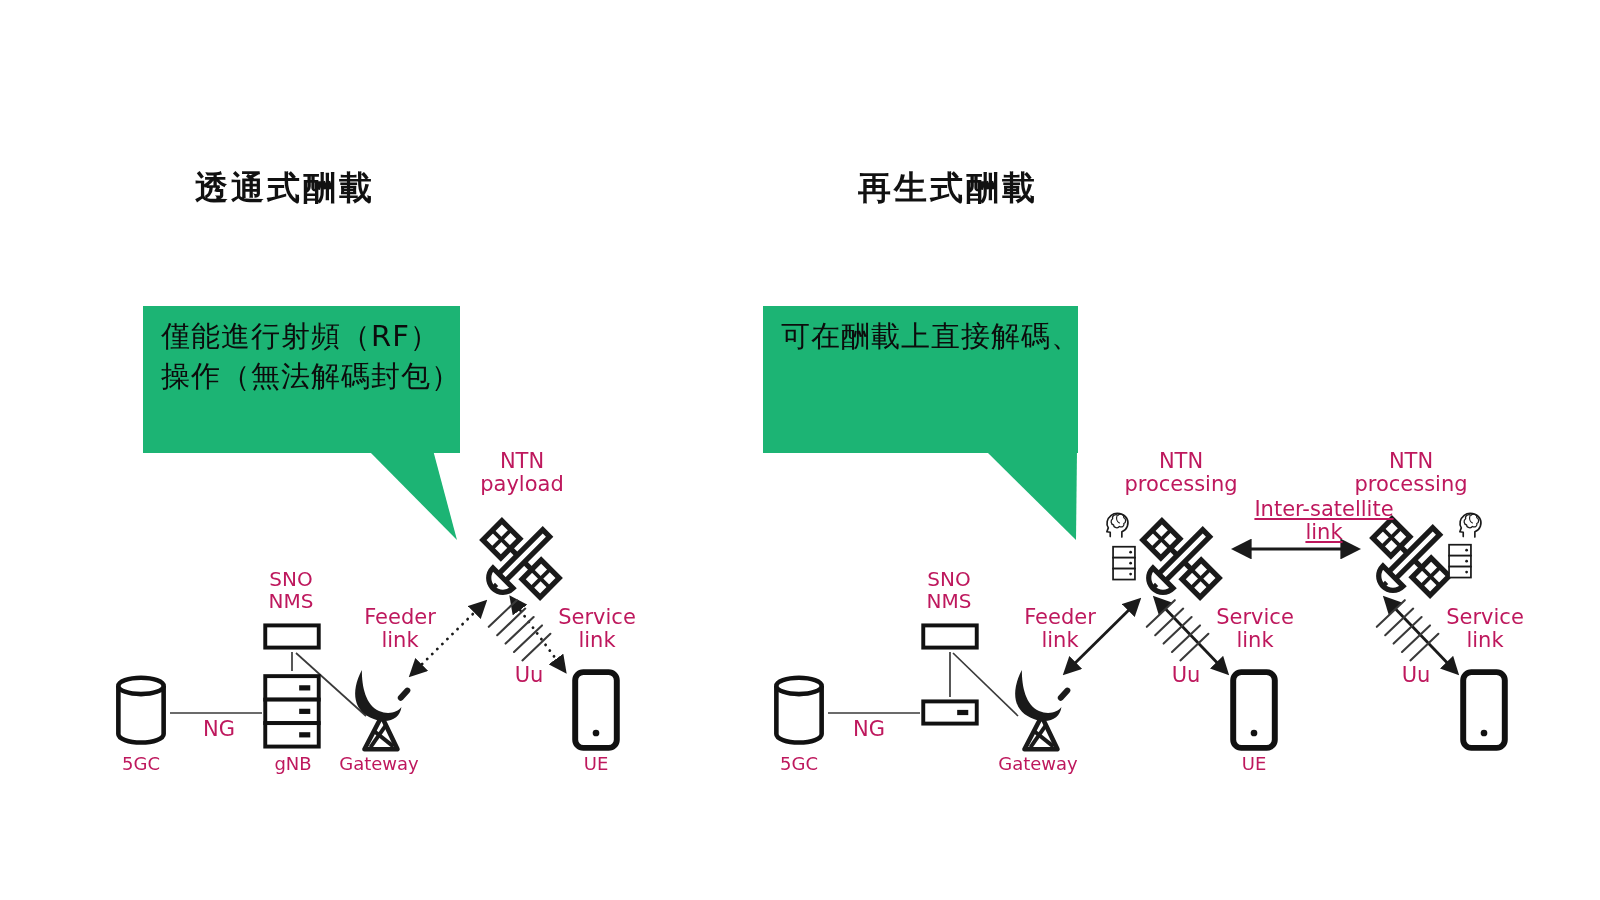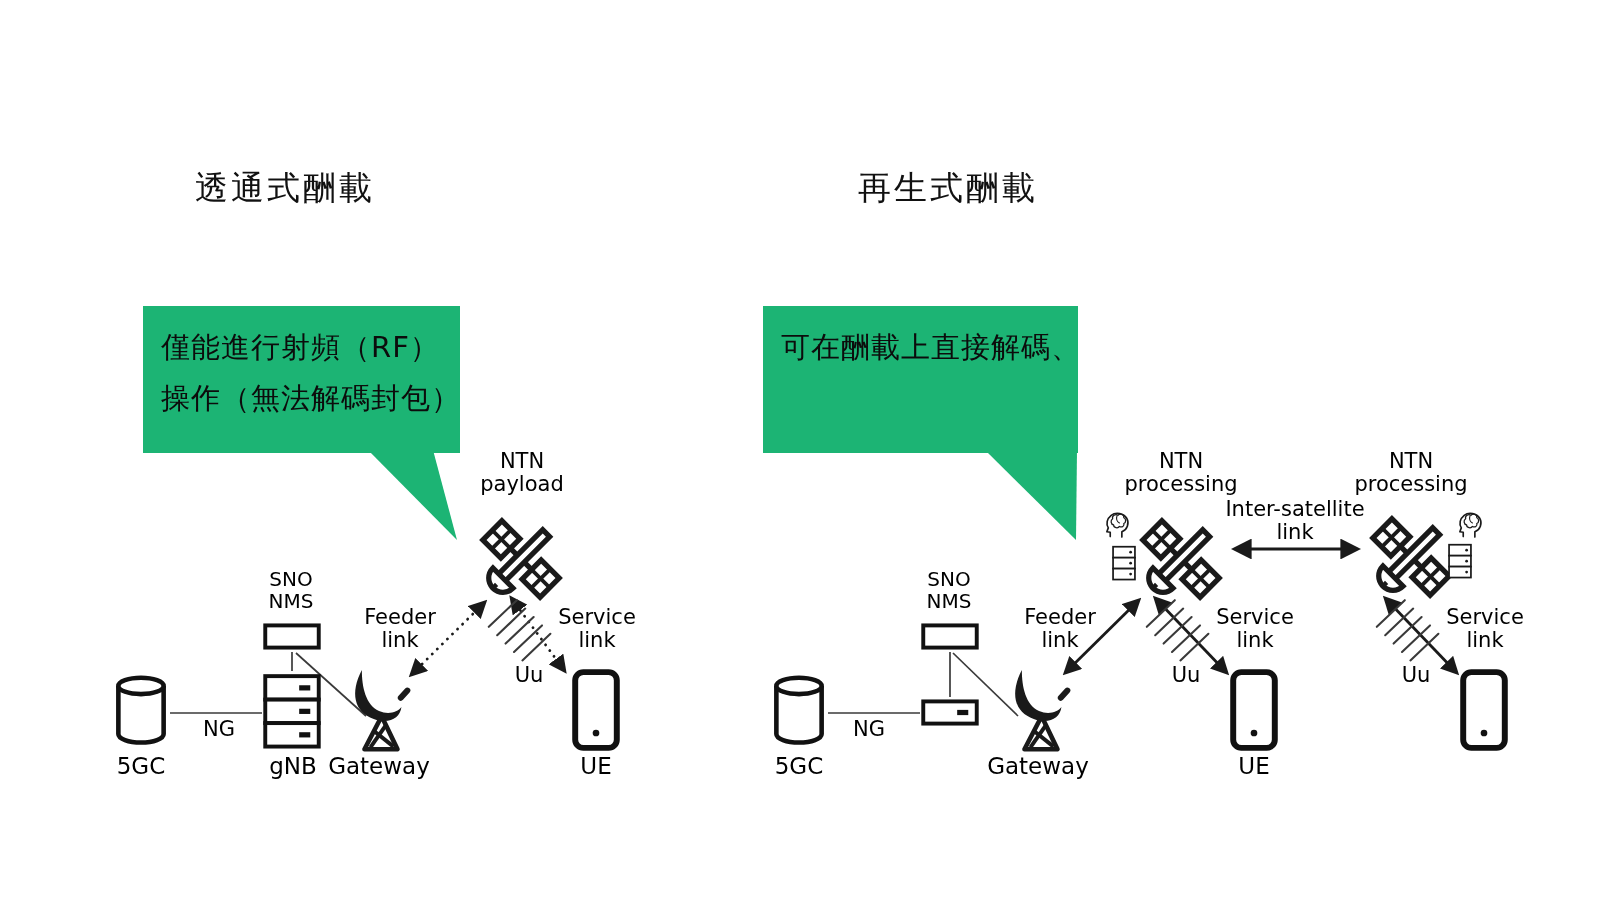--- a/index.html
+++ b/index.html
@@ -2,30 +2,30 @@
 <html style="--green: #1cb474; --ink: #1a1a1a;"><head>
 <meta charset="utf-8">
 <style>
   :root{ --green:#1cb474; --ink:#1a1a1a; }
   html,body{margin:0;padding:0;}
   body{
     width:1600px;height:900px;position:relative;background:#ffffff;
     font-family:"DejaVu Sans","Liberation Sans",sans-serif;overflow:hidden;
   }
   .layer{position:absolute;left:0;top:0;width:1600px;height:900px;}
-  .lbl{position:absolute;text-align:center;color:#000000;font-size:21px;line-height:1.1;}
+  .lbl{position:absolute;text-align:center;color:#be185d;font-size:21px;line-height:1.1;}
   .lbl span{display:block;}
   .lbl.small{font-size:20px;}
-  .lbl.bottom{font-size:23px;}
-  .title{position:absolute;text-align:center;font-size:33px;font-weight:400;
+  .lbl.bottom{font-size:18px;}
+  .title{position:absolute;text-align:center;font-size:33px;font-weight:700;
          letter-spacing:3px;color:#111;}
   .callout{position:absolute;background:var(--green);color:#0c0c0c;
            box-sizing:border-box;padding:10px 18px;font-size:29px;font-weight:500;
            line-height:1.38;letter-spacing:1px;}
-  .callout span{display:block;white-space:nowrap;margin-top:11px;}
+  .callout span{display:block;white-space:nowrap;}
 </style>
 </head>
 <body>
 
 <svg class="layer" width="1600" height="900" viewBox="0 0 1600 900">
   <defs>
     <marker id="mArr" markerWidth="6.5" markerHeight="6.5" viewBox="0 0 10 10" refX="7.5" refY="5" orient="auto-start-reverse">
       <path d="M0,0 L10,5 L0,10 Z" fill="#1a1a1a"></path>
     </marker>
 
@@ -210,21 +210,21 @@
 <div class="lbl" style="left:1101px;top:450px;width:160px;">
   <span>NTN</span>
   <span>processing</span>
 </div>
 
 <div class="lbl" style="left:1331px;top:450px;width:160px;">
   <span>NTN</span>
   <span>processing</span>
 </div>
 
-<div class="lbl" style="left:1215px;top:498px;width:160px;">
+<div class="lbl" style="left:1244px;top:498px;width:160px;text-decoration:underline;">
   <span>Inter-satellite</span>
   <span>link</span>
 </div>
 
 <div class="lbl small" style="left:899px;top:568px;width:100px;">
   <span>SNO</span>
   <span>NMS</span>
 </div>
 
 <div class="lbl" style="left:1000px;top:606px;width:120px;">

